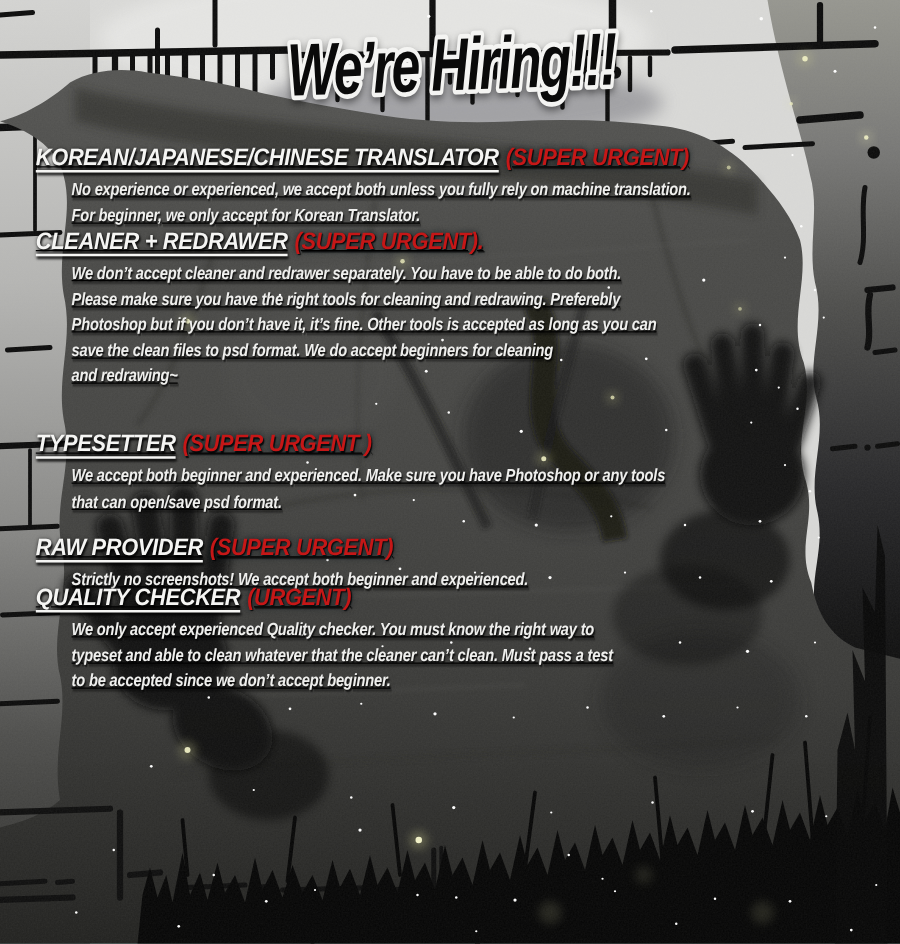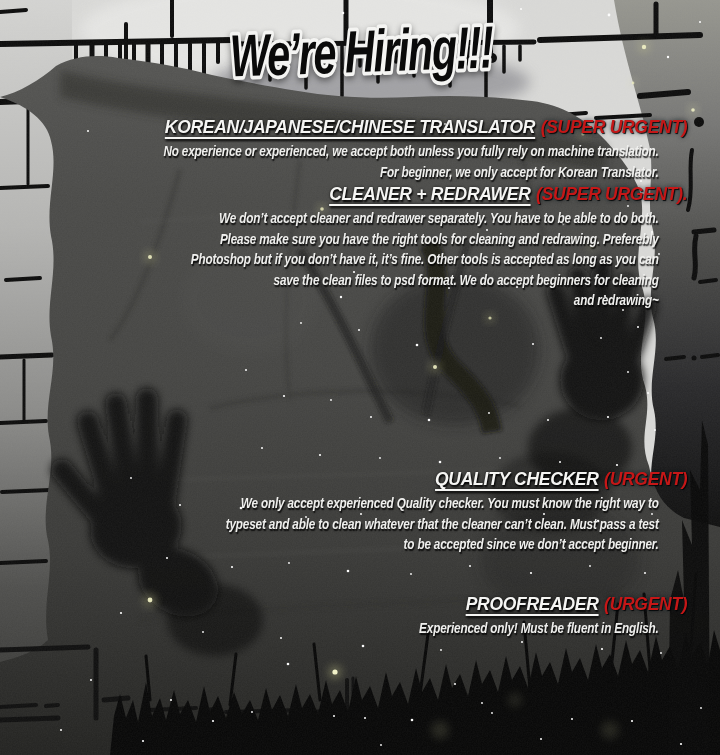--- a/index.html
+++ b/index.html
@@ -5,21 +5,21 @@
   html,body{margin:0;padding:0;background:#000;}
   .page{position:relative;width:720px;height:755px;overflow:hidden;
         background:#15514f;font-family:"Liberation Sans",sans-serif;}
   .bg{position:absolute;left:0;top:0;width:720px;height:755px;display:block;}
   .content{position:absolute;left:0;top:0;width:720px;height:755px;}
   .title-wrap{position:absolute;left:0;top:0;width:720px;height:112px;
               filter:drop-shadow(0 3px 3px rgba(0,0,0,.45));}
   .title-text{font-family:"Liberation Sans",sans-serif;font-style:italic;font-weight:700;
               font-size:56px;letter-spacing:-2px;fill:#0a0a0a;stroke:#f4f4f2;stroke-width:7;
               paint-order:stroke;stroke-linejoin:round;}
-  .section{position:absolute;left:0;width:716px;text-align:right;}
+  .section{position:absolute;left:0;width:716px;text-align:left;text-decoration:underline;}
   .heading{font-style:italic;font-weight:700;font-size:19px;line-height:25px;
            letter-spacing:-0.3px;white-space:nowrap;transform:scaleX(.92);
            transform-origin:50% 0;}
   .h-white{color:#f5f5f3;text-decoration:underline;text-underline-offset:4px;
            text-decoration-thickness:2px;
            text-shadow:1px 2px 2px rgba(0,0,0,.95), 0 0 3px rgba(0,0,0,.6);}
   .h-red{color:#c51717;margin-left:6px;
          text-shadow:0 0 5px rgba(0,20,26,.85), 1px 1px 1px rgba(0,0,0,.9);}
   .body-text{margin-top:2px;font-style:italic;font-weight:700;font-size:14px;
              line-height:20.5px;letter-spacing:-0.2px;color:#efefed;
@@ -415,28 +415,33 @@
 
     <div class="section" style="top:181px">
       <div class="heading"><span class="h-white">CLEANER + REDRAWER</span><span class="h-red">(SUPER URGENT).</span></div>
       <div class="body-text">We don’t accept cleaner and redrawer separately. You have to be able to do both.
 Please make sure you have the right tools for cleaning and redrawing. Preferebly
 Photoshop but if you don’t have it, it’s fine. Other tools is accepted as long as you can
 save the clean files to psd format. We do accept beginners for cleaning
 and redrawing~</div>
     </div>
 
-
+    <div class="section" style="top:343px">
+      <div class="heading"><span class="h-white">TYPESETTER</span><span class="h-red">(SUPER URGENT )</span></div>
+      <div class="body-text">We accept both beginner and experienced. Make sure you have Photoshop or any tools
+that can open/save psd format.</div>
+    </div>
+
+    <div class="section" style="top:426px">
+      <div class="heading"><span class="h-white">RAW PROVIDER</span><span class="h-red">(SUPER URGENT)</span></div>
+      <div class="body-text">Strictly no screenshots! We accept both beginner and experienced.</div>
+    </div>
 
     <div class="section" style="top:466px">
       <div class="heading"><span class="h-white">QUALITY CHECKER</span><span class="h-red">(URGENT)</span></div>
       <div class="body-text">We only accept experienced Quality checker. You must know the right way to
 typeset and able to clean whatever that the cleaner can’t clean. Must pass a test
 to be accepted since we don’t accept beginner.</div>
     </div>
 
-    <div class="section" style="top:591px">
-      <div class="heading"><span class="h-white">PROOFREADER</span><span class="h-red">(URGENT)</span></div>
-      <div class="body-text">Experienced only! Must be fluent in English.</div>
-    </div>
 
   </div>
 </div>
 
 </body></html>

